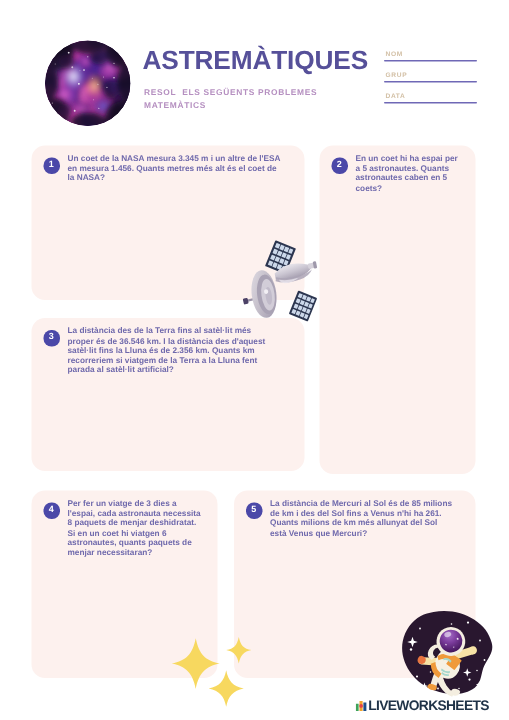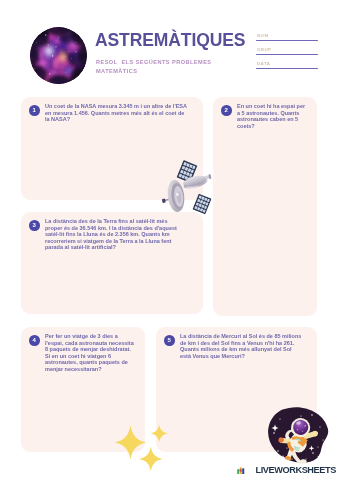--- a/index.html
+++ b/index.html
@@ -46,21 +46,21 @@
   .c5{left:156px;top:327px;width:161px;height:125px;}
   .c5 .qnum{left:8px;top:8px;}
   .c5 .qtext{left:24px;top:6px;width:123px;}
 
   
   .satellite{position:absolute;left:158px;top:152px;}
   .sparkles{position:absolute;left:113px;top:424px;}
   .astro{position:absolute;left:266px;top:407px;}
 
   
-  .lwlogo{position:absolute;left:237px;top:466px;display:flex;align-items:center;gap:10px;}
+  .lwlogo{position:absolute;left:237px;top:466px;display:flex;align-items:center;}
   .lwicon{display:block;line-height:0;margin-bottom:0.5px;}
   .lwtxt{font-size:9.2px;font-weight:bold;letter-spacing:-0.42px;color:#1f3247;margin-left:1px;line-height:9.2px;}
 </style>
 </head>
 <body>
 
 <div class="page">
 
   <div class="header">
 

